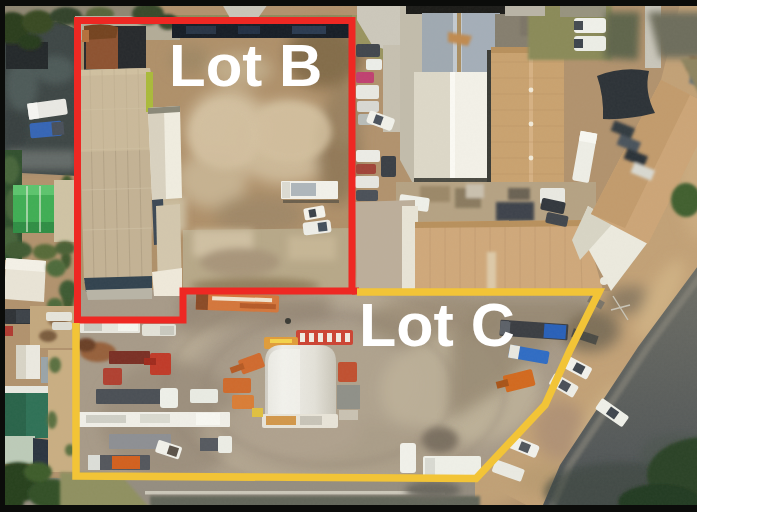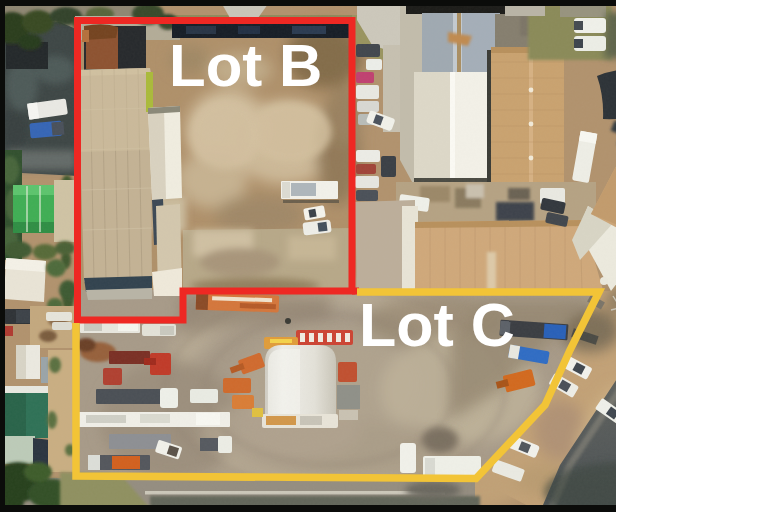--- a/index.html
+++ b/index.html
@@ -1,16 +1,16 @@
 <!DOCTYPE html>
 <html><head>
 <meta charset="utf-8">
 <style>
 html,body{margin:0;padding:0;background:#fff;}
-#stage{position:relative;width:616px;height:512px;overflow:hidden;}
+#stage{position:relative;width:697px;height:512px;overflow:hidden;}
 svg{display:block;}
 .lotlabel{font-family:"Liberation Sans",sans-serif;font-weight:bold;fill:#ffffff;}
 </style>
 </head>
 <body>
 <div id="stage">
 <svg width="768" height="512" viewBox="0 0 768 512">
 <defs>
 <filter id="b1" x="-30%" y="-30%" width="160%" height="160%">
           <feGaussianBlur stdDeviation="1.5"></feGaussianBlur>

